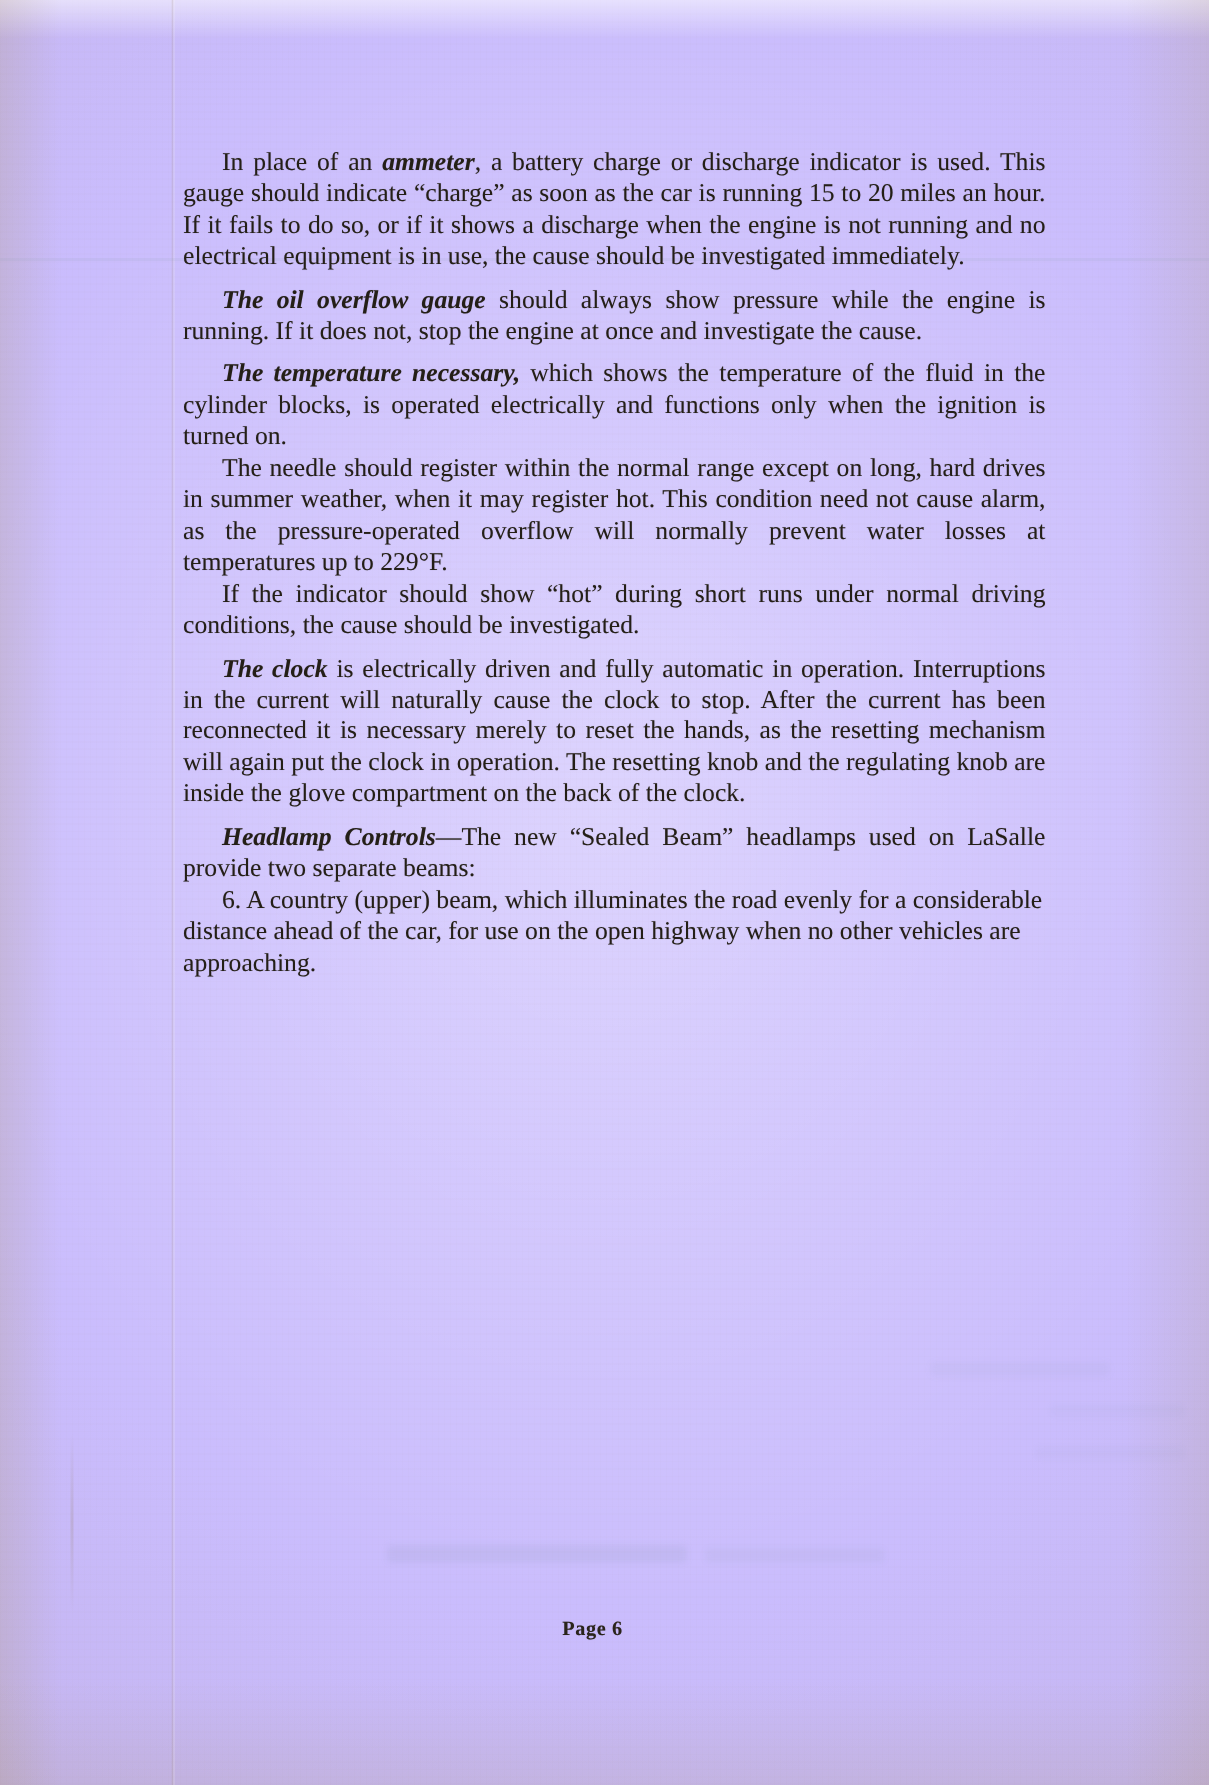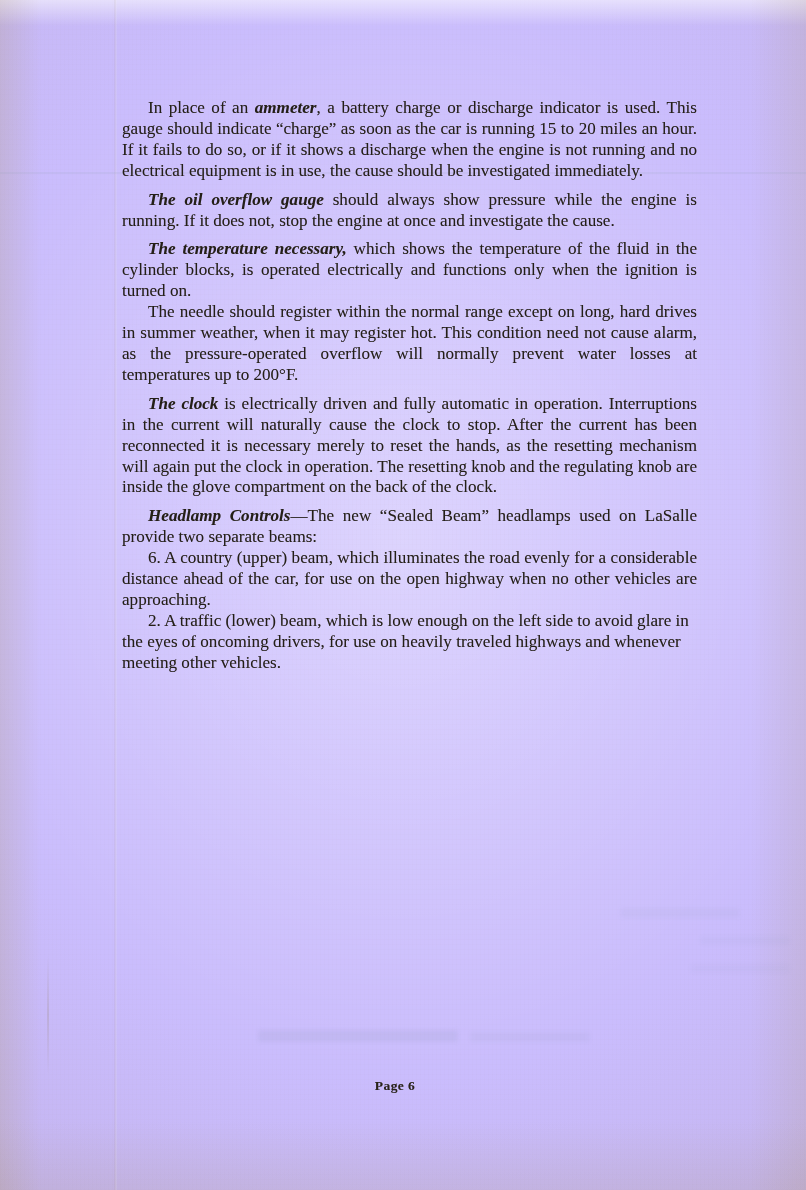--- a/index.html
+++ b/index.html
@@ -183,22 +183,22 @@
   <div class="showthrough st1"></div>
   <div class="showthrough st2"></div>
   <div class="showthrough st3"></div>
   <div class="showthrough st4"></div>
   <div class="showthrough st5"></div>
 
   <div id="text-column">
     <p class="para">In place of an <span class="lead">ammeter</span>, a battery charge or discharge indicator is used. This gauge should indicate “charge” as soon as the car is running 15 to 20 miles an hour. If it fails to do so, or if it shows a discharge when the engine is not running and no electrical equipment is in use, the cause should be investigated immediately.</p>
     <p class="para gap"><span class="lead">The oil overflow gauge</span> should always show pressure while the engine is running. If it does not, stop the engine at once and investigate the cause.</p>
     <p class="para gap"><span class="lead">The temperature necessary,</span> which shows the temperature of the fluid in the cylinder blocks, is operated electrically and functions only when the ignition is turned on.</p>
-    <p class="para">The needle should register within the normal range except on long, hard drives in summer weather, when it may register hot. This condition need not cause alarm, as the pressure-operated overflow will normally prevent water losses at temperatures up to 200°F.</p>
+    <p class="para">The needle should register within the normal range except on long, hard drives in summer weather, when it may register hot. This condition need not cause alarm, as the pressure-operated overflow will normally prevent water losses at temperatures up to 229°F.</p>
+    <p class="para">If the indicator should show “hot” during short runs under normal driving conditions, the cause should be investigated.</p>
     <p class="para gap"><span class="lead">The clock</span> is electrically driven and fully automatic in operation. Interruptions in the current will naturally cause the clock to stop. After the current has been reconnected it is necessary merely to reset the hands, as the resetting mechanism will again put the clock in operation. The resetting knob and the regulating knob are inside the glove compartment on the back of the clock.</p>
     <p class="para gap"><span class="lead">Headlamp Controls</span>—The new “Sealed Beam” headlamps used on LaSalle provide two separate beams:</p>
     <p class="para">6. A country (upper) beam, which illuminates the road evenly for a considerable distance ahead of the car, for use on the open highway when no other vehicles are approaching.</p>
-    <p class="para">2. A traffic (lower) beam, which is low enough on the left side to avoid glare in the eyes of oncoming drivers, for use on heavily traveled highways and whenever meeting other vehicles.</p>
   </div>
 
   <div id="page-number">Page 6</div>
 
 </div>
 
 </body></html>

